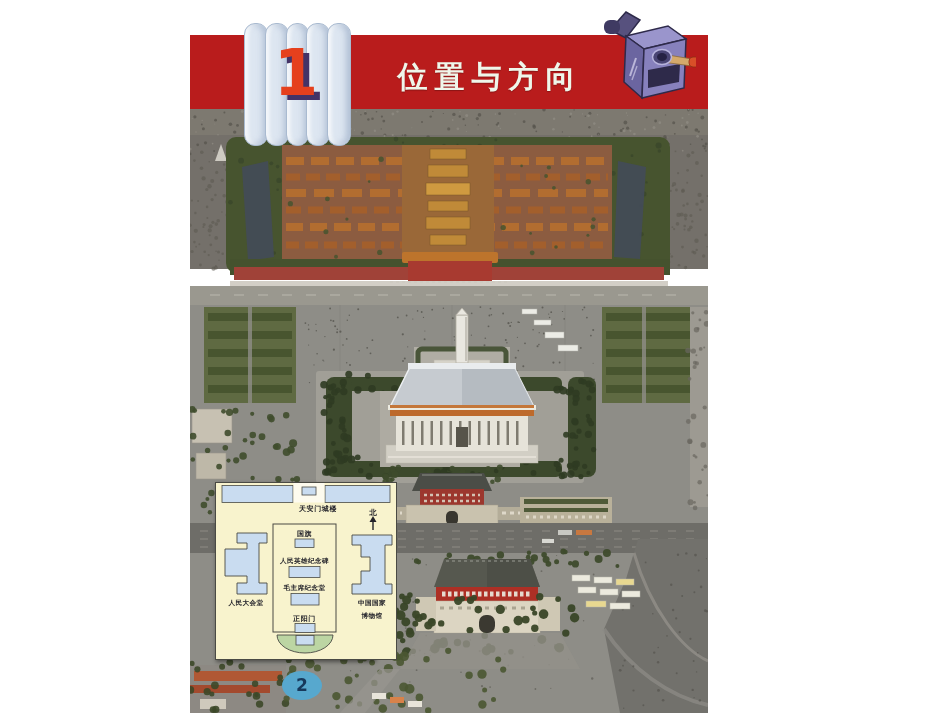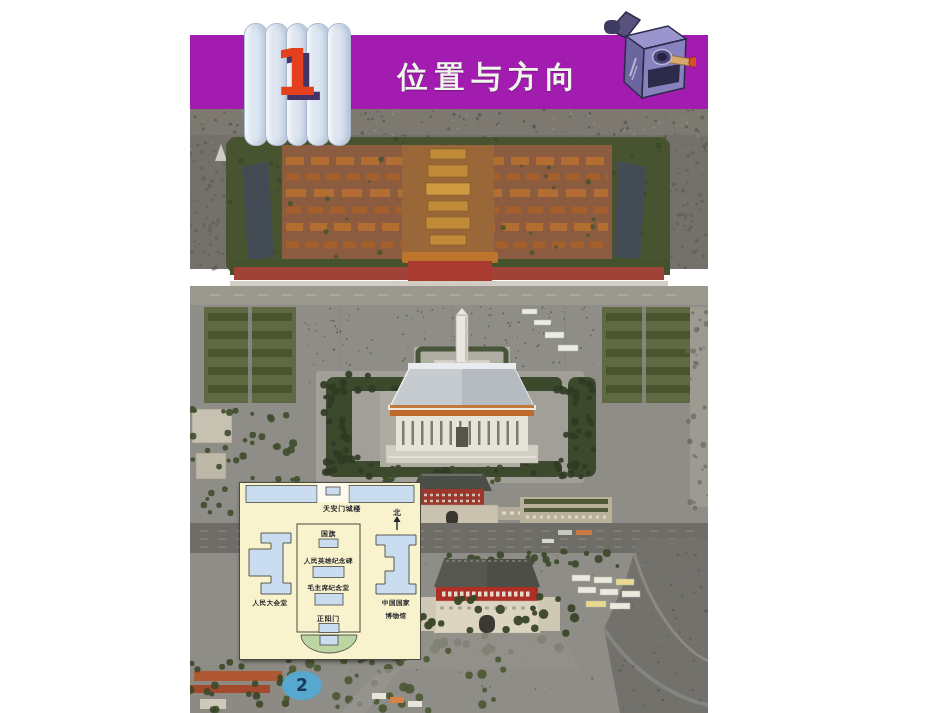--- a/index.html
+++ b/index.html
@@ -6,21 +6,21 @@
   body{
     width:950px;height:713px;position:relative;overflow:hidden;
     background:#ffffff;
     font-family:"DejaVu Sans","Liberation Sans",sans-serif;
   }
   .page{position:absolute;inset:0;}
 
   
   .band{
     position:absolute;left:190px;top:35px;width:518px;height:74px;
-    background:#a21caf;
+    background:#b91c1c;
   }
   .band-title{
     position:absolute;left:0;top:22px;width:518px;
     text-align:center;text-indent:82px;
     color:#eff6ea;font-size:30px;font-weight:bold;letter-spacing:7px;
     text-shadow:0 1px 1px rgba(0,0,0,.25);
     white-space:nowrap;
   }
 
   
@@ -41,21 +41,21 @@
   }
 
   
   .photo{position:absolute;left:190px;top:109px;width:518px;height:604px;}
 
   
   .sharpener{position:absolute;left:596px;top:6px;width:100px;height:102px;}
 
   
   .inset-map{position:absolute;left:215px;top:482px;width:160px;height:178px;
-    box-shadow:1px 2px 4px rgba(0,0,0,.45);margin-left:24px;}
+    box-shadow:1px 2px 4px rgba(0,0,0,.45);}
   .map-label{font-size:7px;font-weight:600;fill:#23232a;letter-spacing:.6px;}
   .map-label-sm{font-size:6.6px;font-weight:600;fill:#23232a;letter-spacing:.4px;}
   .map-north{font-size:7.5px;font-weight:bold;fill:#1d1d24;}
 
   
   .page-badge{
     position:absolute;left:282px;top:671px;width:40px;height:29px;
     background:#57a8ce;border-radius:50%;
     color:#17395c;font-size:17px;font-weight:bold;
     text-align:center;line-height:29px;

